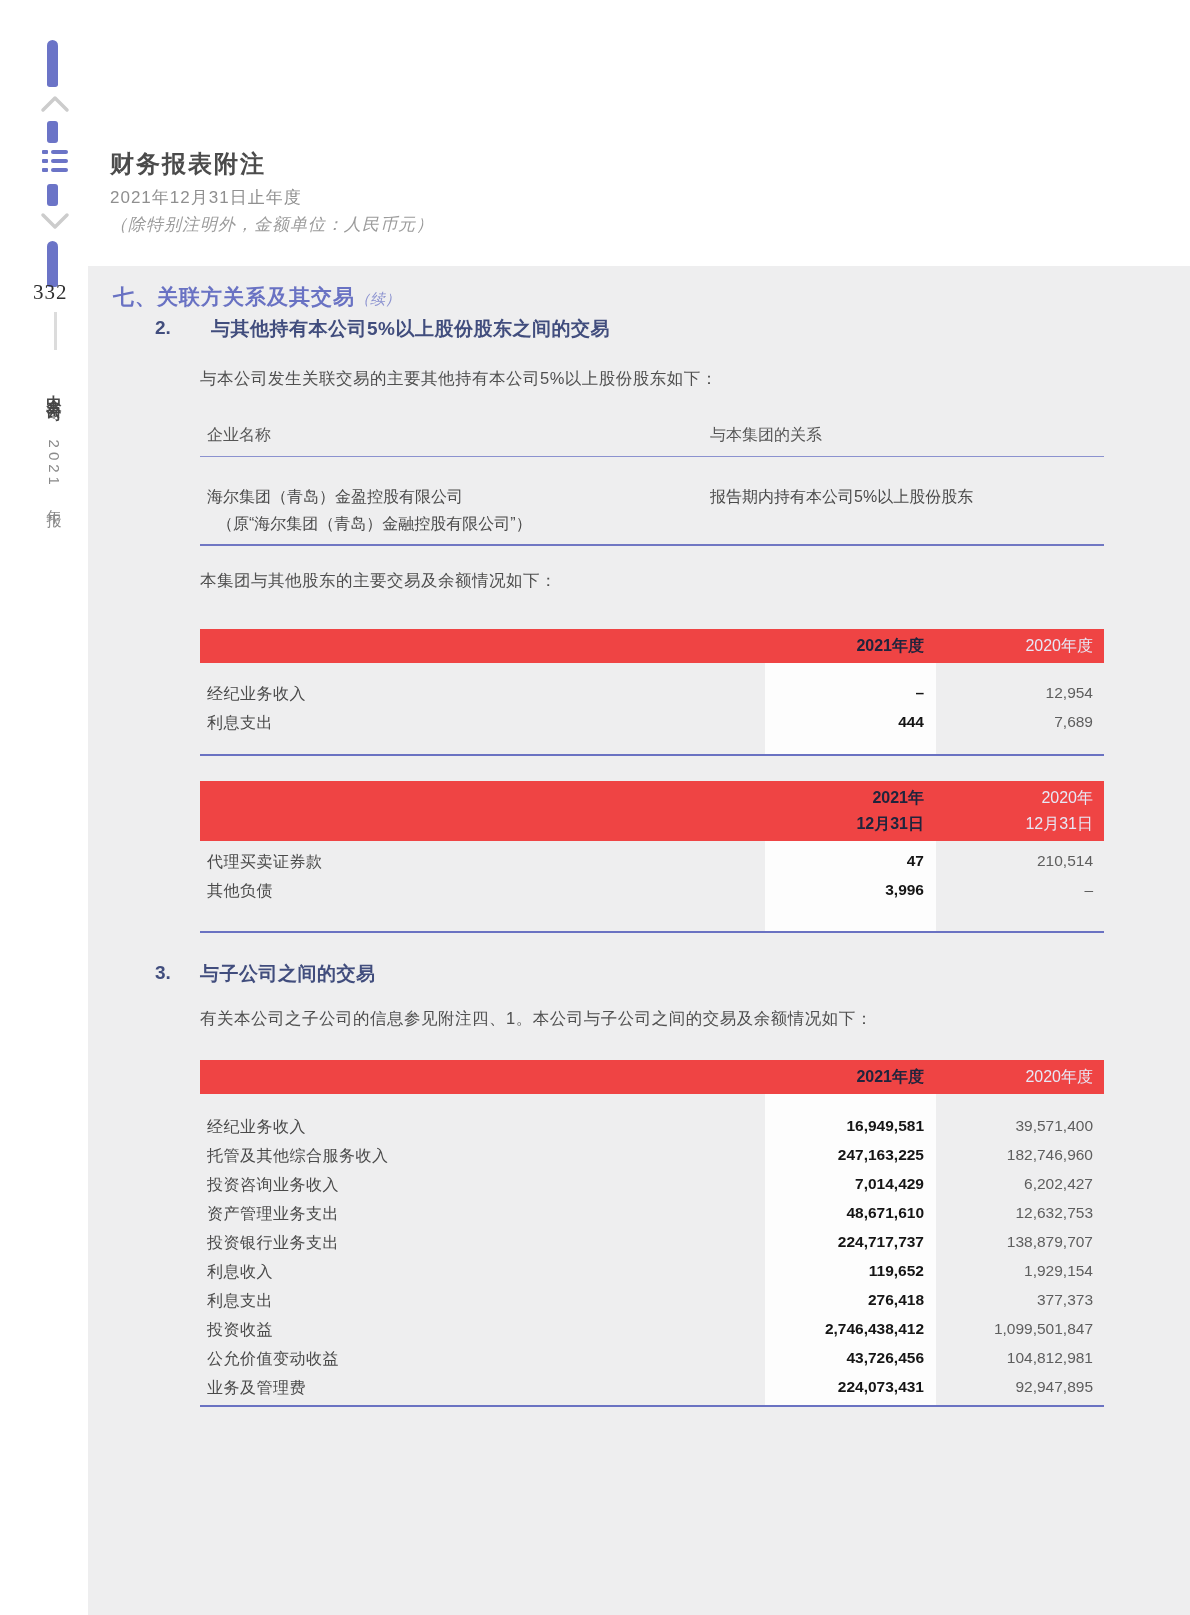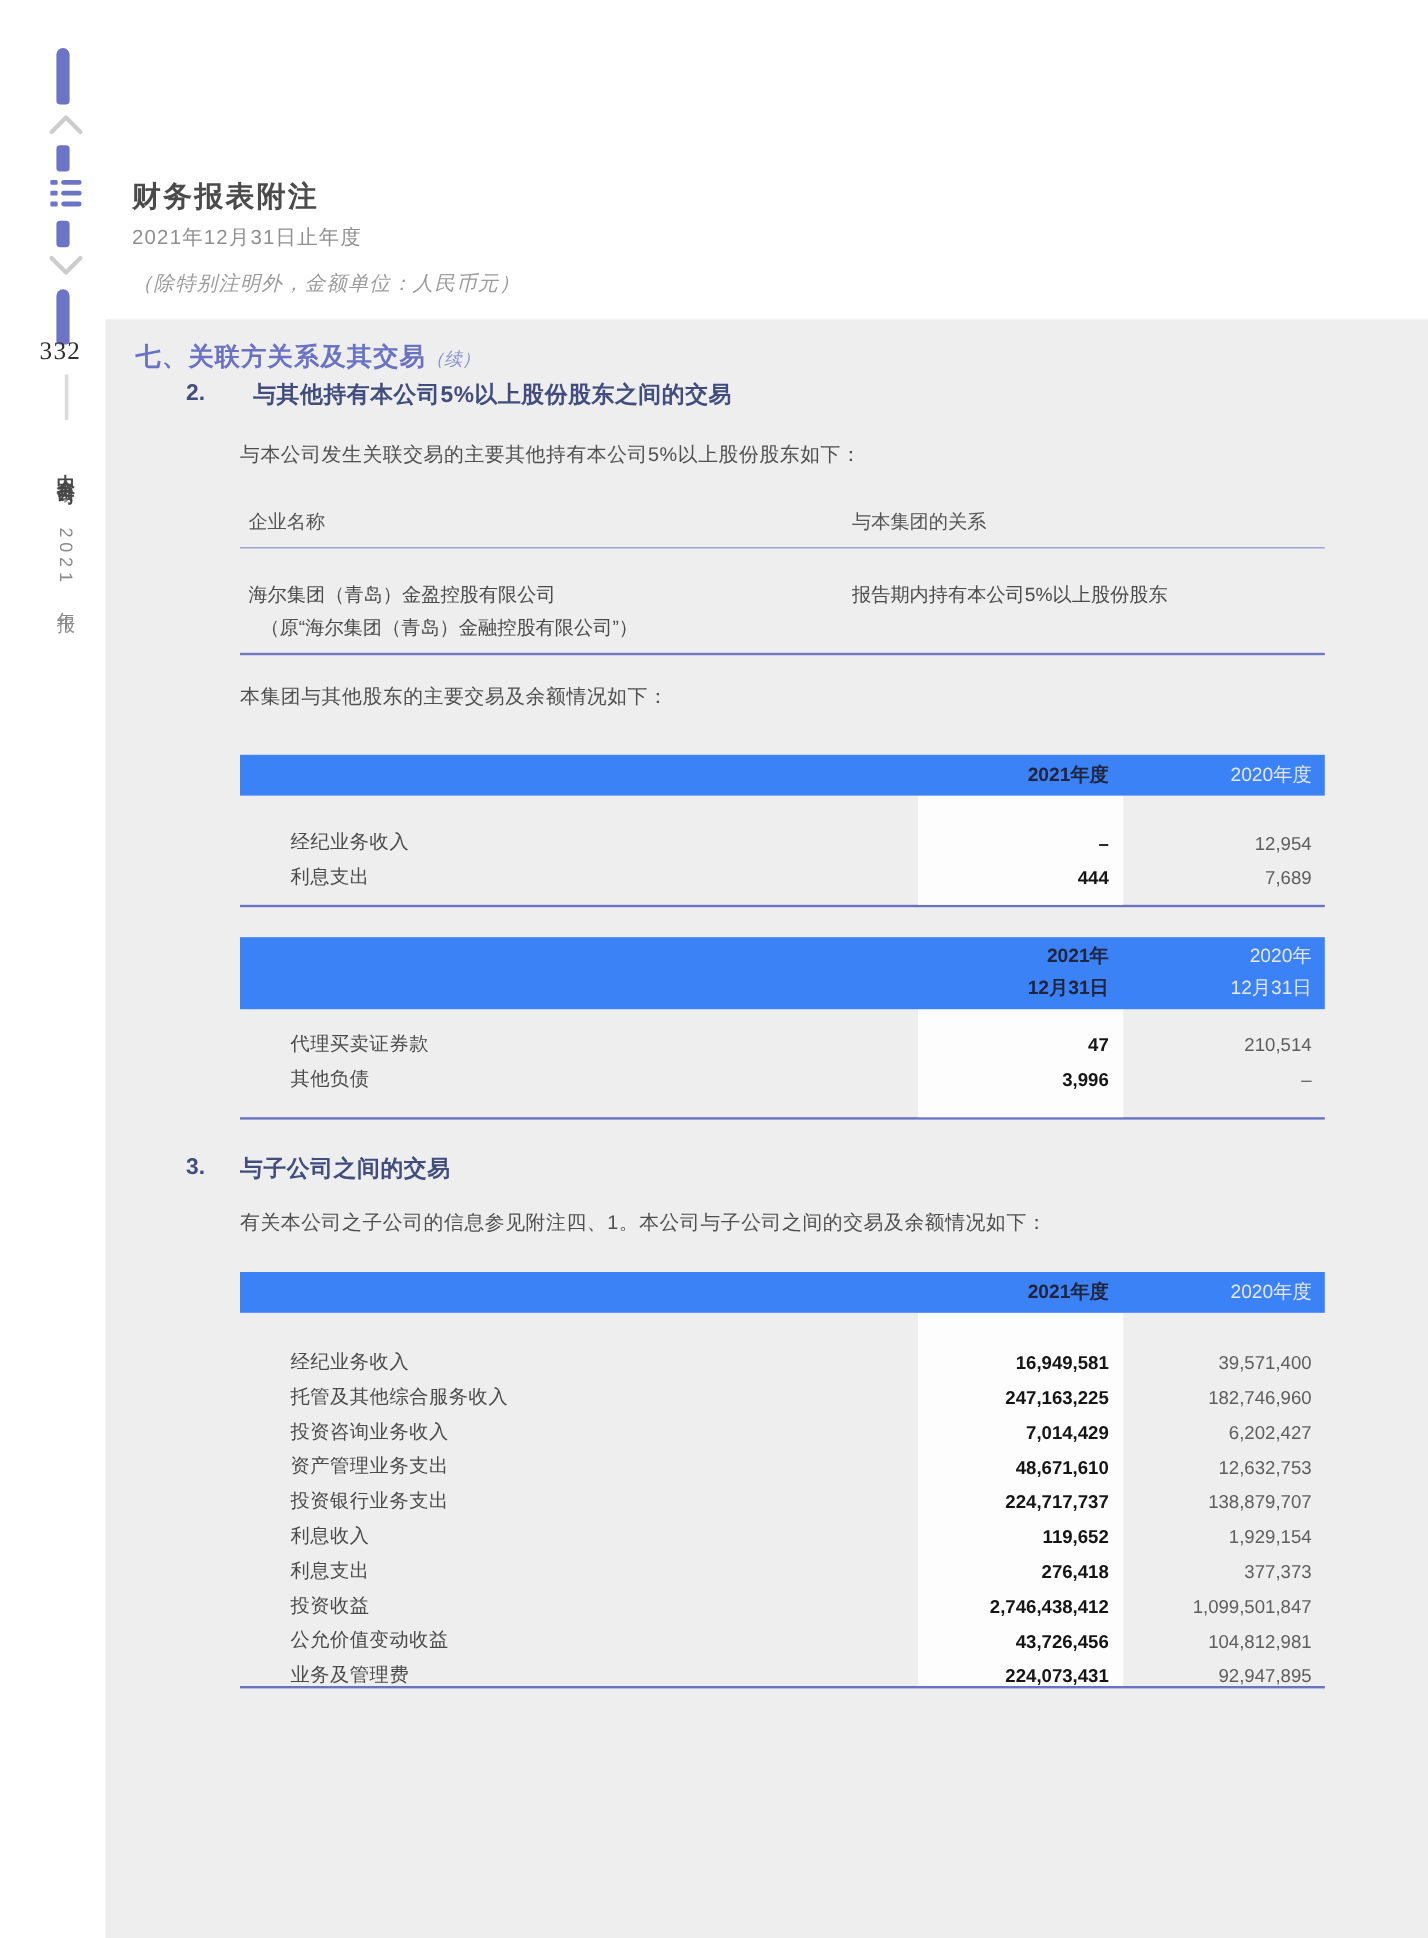--- a/index.html
+++ b/index.html
@@ -42,32 +42,32 @@
 
   
   .t1{left:200px;width:904px;}
   .t1 .hcell{font-size:16px;color:#555;}
   .t1-line{height:0;border-top:1px solid #8b92cf;}
   .t1-bottom{height:0;border-top:2px solid #7077c3;}
   .t1 .cell{font-size:16px;color:#4a4a4a;line-height:26px;}
 
   
   .ntable{left:200px;width:904px;border-bottom:2px solid #6a72c2;background:transparent;}
-  .nt-head{position:relative;background:#3b82f6;}
+  .nt-head{position:relative;background:#ef4444;}
   .nt-head .h2021{position:absolute;right:180px;color:#20243c;font-weight:bold;font-size:16px;}
   .nt-head .h2020{position:absolute;right:11px;color:#e7e8f6;font-weight:normal;font-size:16px;}
   .nt-head.single{height:34px;}
   .nt-head.single .h2021,.nt-head.single .h2020{top:7px;}
   .nt-head.double{height:60px;}
   .hstack{text-align:right;line-height:26px;padding-top:4px;font-size:16px;}
   .hstack.c2021{position:absolute;right:180px;color:#20243c;font-weight:bold;}
   .hstack.c2020{position:absolute;right:11px;color:#e7e8f6;}
   .white-stripe{position:absolute;left:565px;width:171px;background:#fdfdfd;}
   .nt-rows{position:relative;}
-  .nt-row{position:relative;height:29px;display:flex;align-items:flex-end;margin-left:35px;}
+  .nt-row{position:relative;height:29px;display:flex;align-items:flex-start;}
   .nt-row .lbl{padding-left:7px;font-size:16px;color:#4a4a4a;letter-spacing:0.5px;}
   .nt-row .v1{position:absolute;right:180px;font-size:15.5px;font-weight:bold;color:#151515;}
   .nt-row .v2{position:absolute;right:11px;font-size:15.5px;color:#5e5e5e;}
 </style>
 </head>
 <body>
 
 <div class="abs rail-bar cap" style="left:47px;top:40px;height:47px;"></div>
 
 <svg class="abs" style="left:40px;top:94px;" width="30" height="20">
@@ -102,21 +102,21 @@
 <div class="abs page-num" style="left:33px;top:280px;">332</div>
 
 <div class="abs rail-rule" style="left:54px;top:312px;"></div>
 
 <div class="abs spine" style="left:45px;top:383px;height:400px;">
   <span class="co">中金公司</span><span>&nbsp;&nbsp;</span><span class="dot">•</span><span>&nbsp;&nbsp;</span><span>2021 年报</span>
 </div>
 
 <div class="abs doc-title" style="left:110px;top:148px;">财务报表附注</div>
 <div class="abs doc-sub" style="left:110px;top:186px;">2021年12月31日止年度</div>
-<div class="abs doc-note" style="left:110px;top:225px;">（除特别注明外，金额单位：人民币元）</div>
+<div class="abs doc-note" style="left:110px;top:213px;">（除特别注明外，金额单位：人民币元）</div>
 
 <div class="abs panel"></div>
 
 <div class="abs sec-title" style="left:113px;top:283px;">
   <span>七、关联方关系及其交易</span><span class="cont">（续）</span>
 </div>
 
 <div class="abs sub-num" style="left:155px;top:317px;">2.</div>
 <div class="abs sub-title" style="left:200px;top:316px;margin-left:11px;">与其他持有本公司5%以上股份股东之间的交易</div>
 

